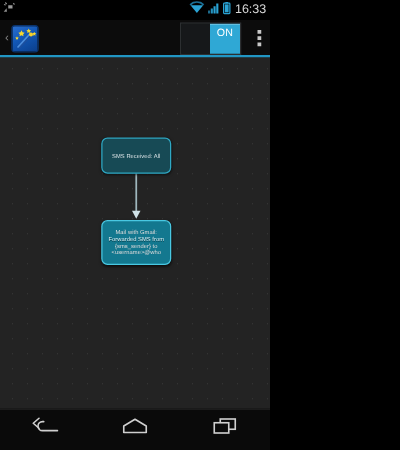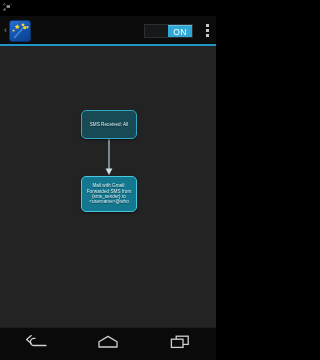--- a/index.html
+++ b/index.html
@@ -88,21 +88,21 @@
     line-height: 13px;
     margin-left: 5px;
     white-space: nowrap;
     flex: 0 0 auto;
   }
   #ab-spacer { flex: 1 1 auto; }
 
   
   #flow-toggle {
     position: relative;
-    width: 49px; height: 14px;
+    width: 49px; height: 26px;
     flex: 0 0 auto;
     margin-right: 5px;
     background: #111315;
     border: 1px solid #2c2f31;
     box-sizing: border-box;
     display: flex;
   }
   #toggle-track-off {
     width: 24px; height: 100%;
     background: #16181a;
@@ -227,20 +227,44 @@
       <span class="sb-icon">
         <svg width="12" height="11" viewBox="0 0 12 11">
           <rect x="4.6" y="3.2" width="3.4" height="2.6" fill="#9a9a9a"></rect>
           <path d="M3.2 5.6 L1.0 8.4 L3.6 8.4 Z" fill="#8d8d8d"></path>
           <path d="M2.2 1.0 L3.4 2.2 M1.2 2.6 L2.6 3.0" stroke="#8d8d8d" stroke-width="0.9" fill="none"></path>
           <path d="M8.6 1.6 L9.6 2.6" stroke="#8d8d8d" stroke-width="0.9" fill="none"></path>
         </svg>
       </span>
     </div>
     <div id="status-spacer"></div>
+    <div id="status-right">
+      <span class="sb-icon">
+        <svg width="13" height="11" viewBox="0 0 13 11">
+          <path d="M6.5 3.2 L11.6 3.2 L6.5 9.4 L1.4 3.2 Z" fill="#2aa3d4"></path>
+          <path d="M0.6 2.3 A8.4 8.4 0 0 1 12.4 2.3 L11.4 3.3 A7 7 0 0 0 1.6 3.3 Z" fill="#1b6f95"></path>
+        </svg>
+      </span>
+      <span class="sb-icon">
+        <svg width="10" height="11" viewBox="0 0 10 11">
+          <rect x="0.4" y="7.4" width="1.7" height="2.4" fill="#1d6b8c"></rect>
+          <rect x="2.6" y="5.8" width="1.7" height="4.0" fill="#2491bd"></rect>
+          <rect x="4.8" y="4.0" width="1.7" height="5.8" fill="#2aa3d4"></rect>
+          <rect x="7.0" y="1.8" width="1.7" height="8.0" fill="#2aa3d4"></rect>
+        </svg>
+      </span>
+      <span class="sb-icon">
+        <svg width="7" height="11" viewBox="0 0 7 11">
+          <rect x="2.3" y="0.6" width="2.2" height="1.0" fill="#2aa3d4"></rect>
+          <rect x="0.9" y="1.5" width="5.0" height="8.4" rx="0.6" fill="none" stroke="#2aa3d4" stroke-width="1"></rect>
+          <rect x="1.9" y="2.5" width="3.0" height="6.4" fill="#2aa3d4"></rect>
+        </svg>
+      </span>
+      <span id="status-clock">16:33</span>
+    </div>
   </div>
 
   <div id="action-bar">
 
     <div id="ab-up">‹</div>
 
     <div id="app-icon">
       <svg width="20" height="20" viewBox="0 0 20 20">
         <path d="M3.5 16.5 L13.5 5.5 L15.8 7.6 L5.6 18.2 Z" fill="#1b4f9e"></path>
         <path d="M3.5 16.5 L13.5 5.5 L14.5 6.4 L4.5 17.4 Z" fill="#4b8ede"></path>

